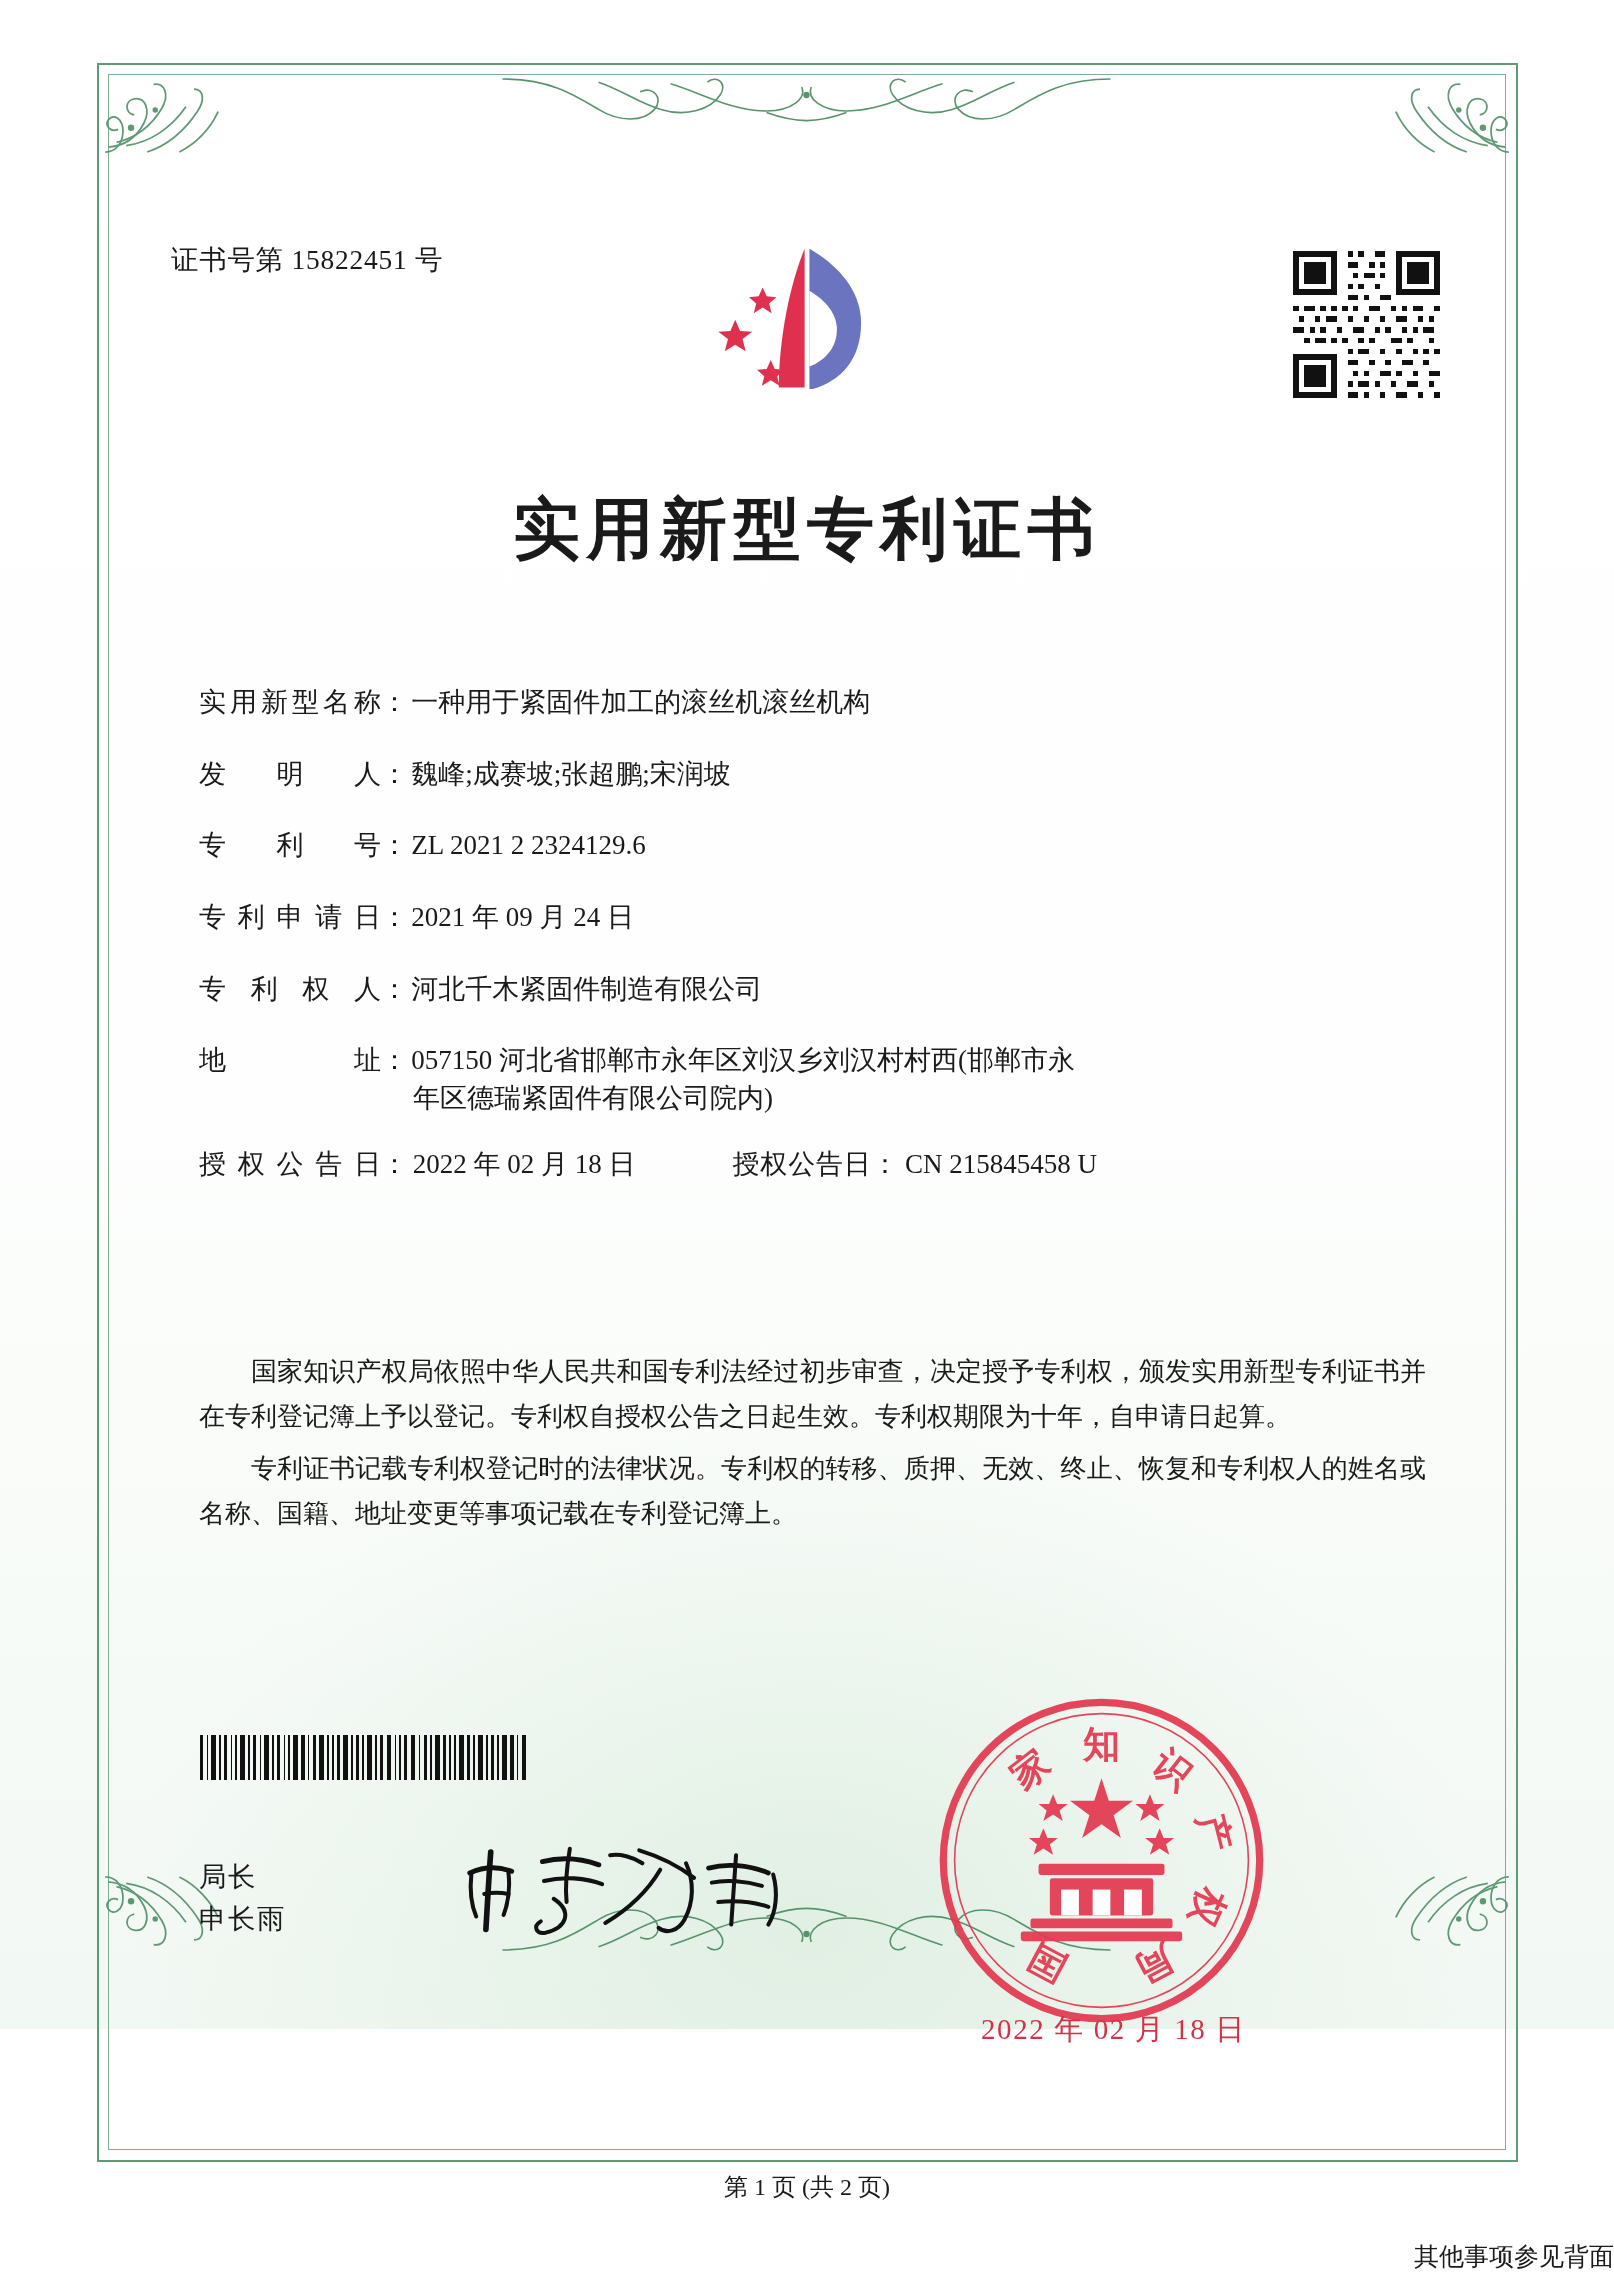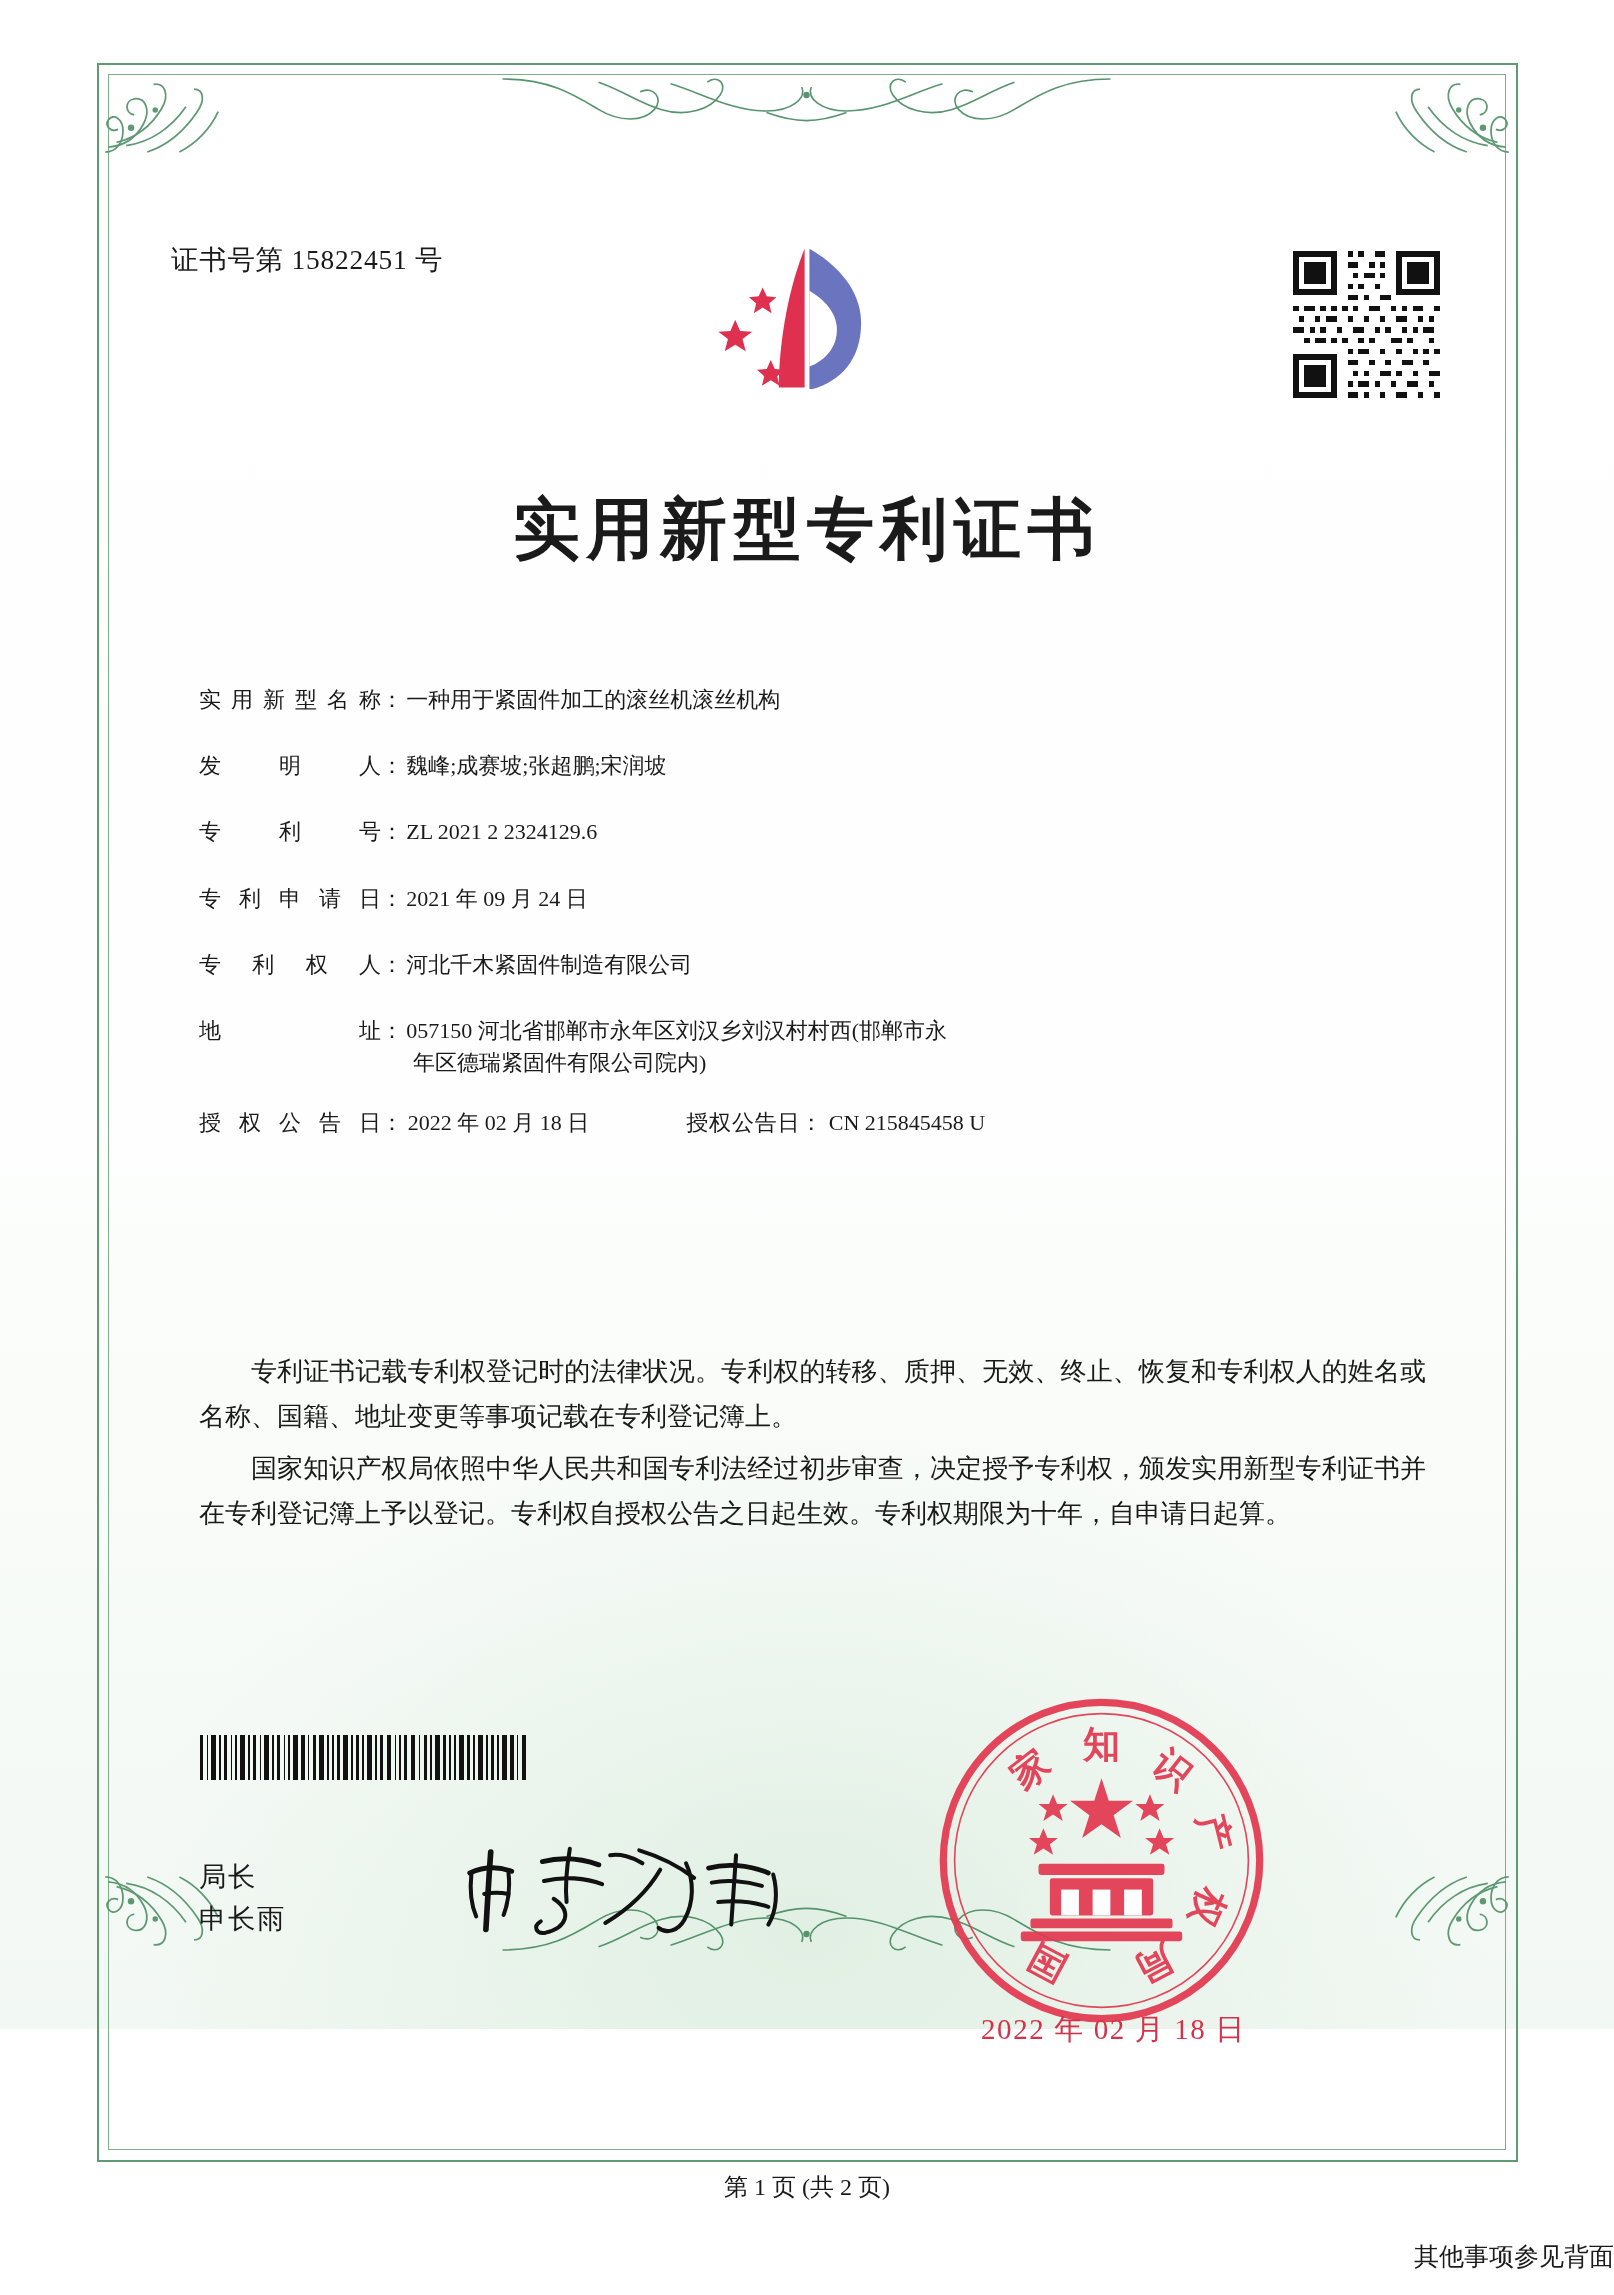--- a/index.html
+++ b/index.html
@@ -107,21 +107,21 @@
     letter-spacing: 6.5px;
     font-family: "DejaVu Serif", "Liberation Serif", serif;
   }
 
   
   .fields {
     position: absolute;
     left: 199px;
     top: 688px;
     width: 1243px;
-    font-size: 22px;
+    font-size: 27px;
     line-height: 1.1;
   }
   .field {
     display: flex;
     align-items: flex-start;
     margin-bottom: 42px;
     white-space: nowrap;
   }
   .f-label {
     flex: 0 0 auto;
@@ -475,22 +475,22 @@
       <span>：</span>
       <span class="g1-value">2022 年 02 月 18 日</span>
       <span class="g2-label">授权公告日</span>
       <span>：</span>
       <span class="g2-value">CN 215845458 U</span>
     </div>
 
   </div>
 
   <div class="paras">
+    <p>国家知识产权局依照中华人民共和国专利法经过初步审查，决定授予专利权，颁发实用新型专利证书并在专利登记簿上予以登记。专利权自授权公告之日起生效。专利权期限为十年，自申请日起算。</p>
     <p>专利证书记载专利权登记时的法律状况。专利权的转移、质押、无效、终止、恢复和专利权人的姓名或名称、国籍、地址变更等事项记载在专利登记簿上。</p>
-    <p>国家知识产权局依照中华人民共和国专利法经过初步审查，决定授予专利权，颁发实用新型专利证书并在专利登记簿上予以登记。专利权自授权公告之日起生效。专利权期限为十年，自申请日起算。</p>
   </div>
 
   <div class="barcode">
     <svg viewBox="0 0 500 56" shape-rendering="crispEdges">
       <g fill="#111">
         <rect x="0" y="0" width="4" height="56"></rect>
           <rect x="8" y="0" width="2" height="56"></rect>
         <rect x="14" y="0" width="6" height="56"></rect>
           <rect x="24" y="0" width="2" height="56"></rect>
         <rect x="30" y="0" width="4" height="56"></rect>

